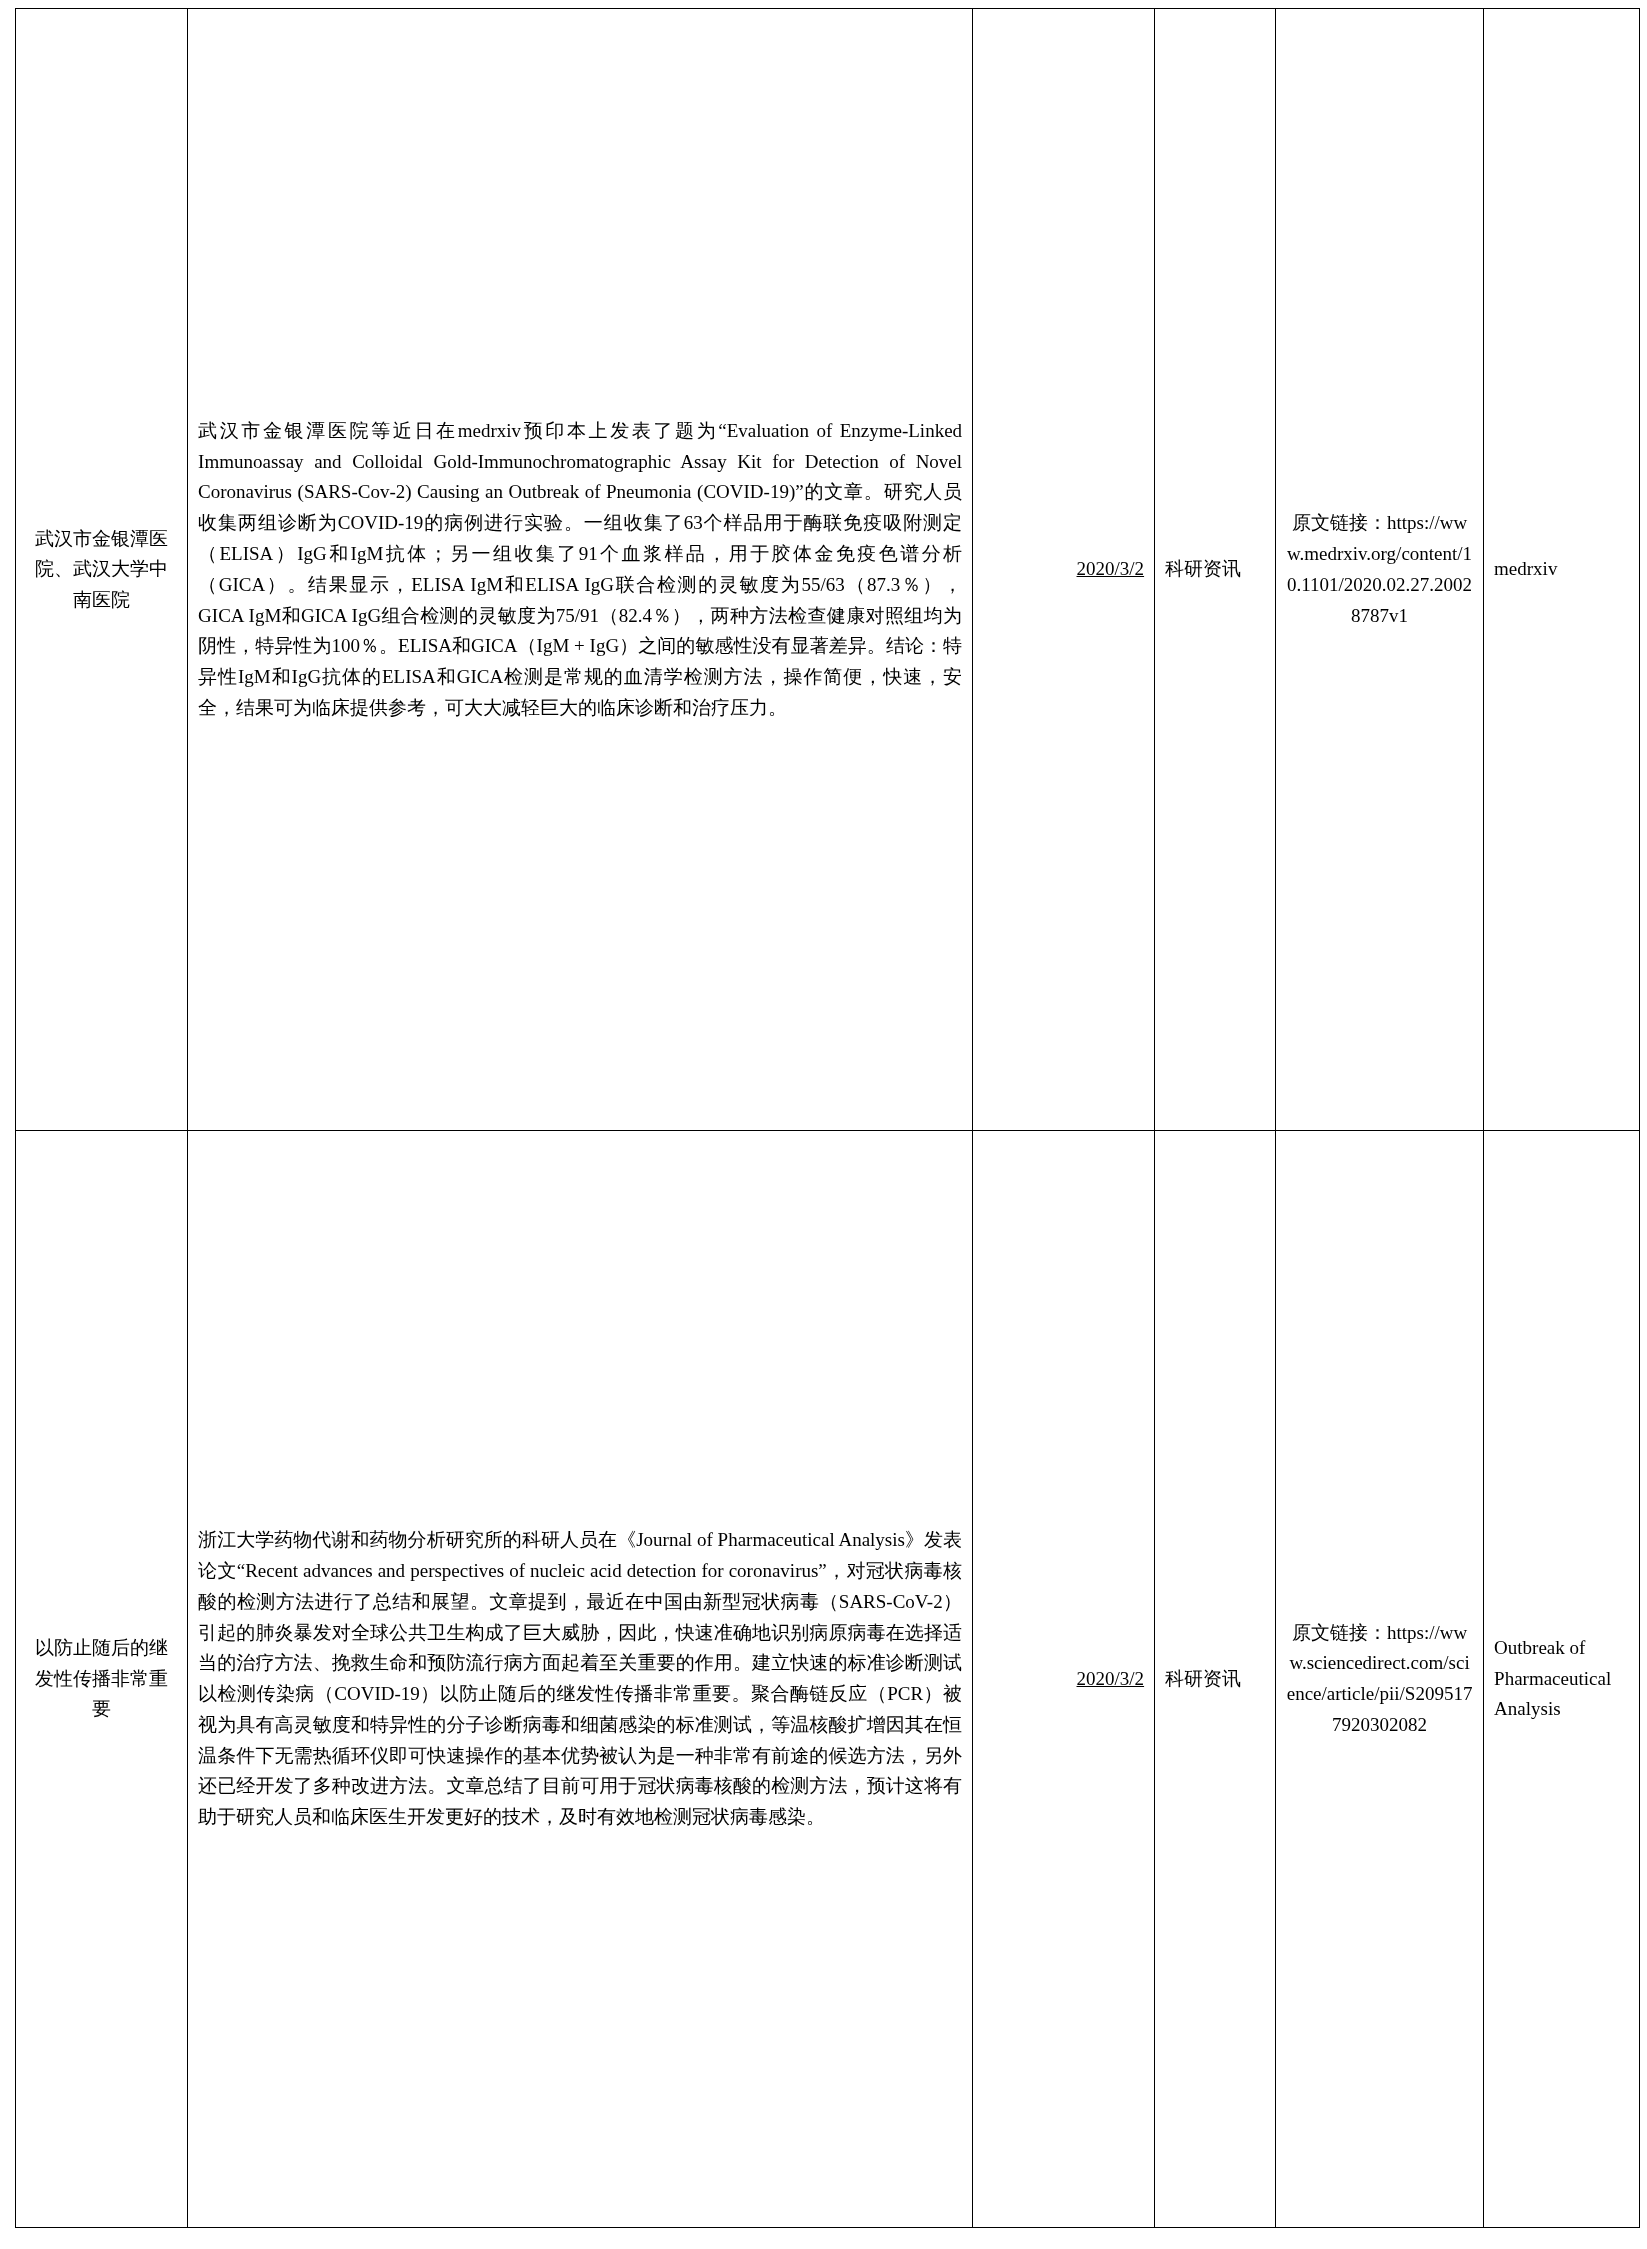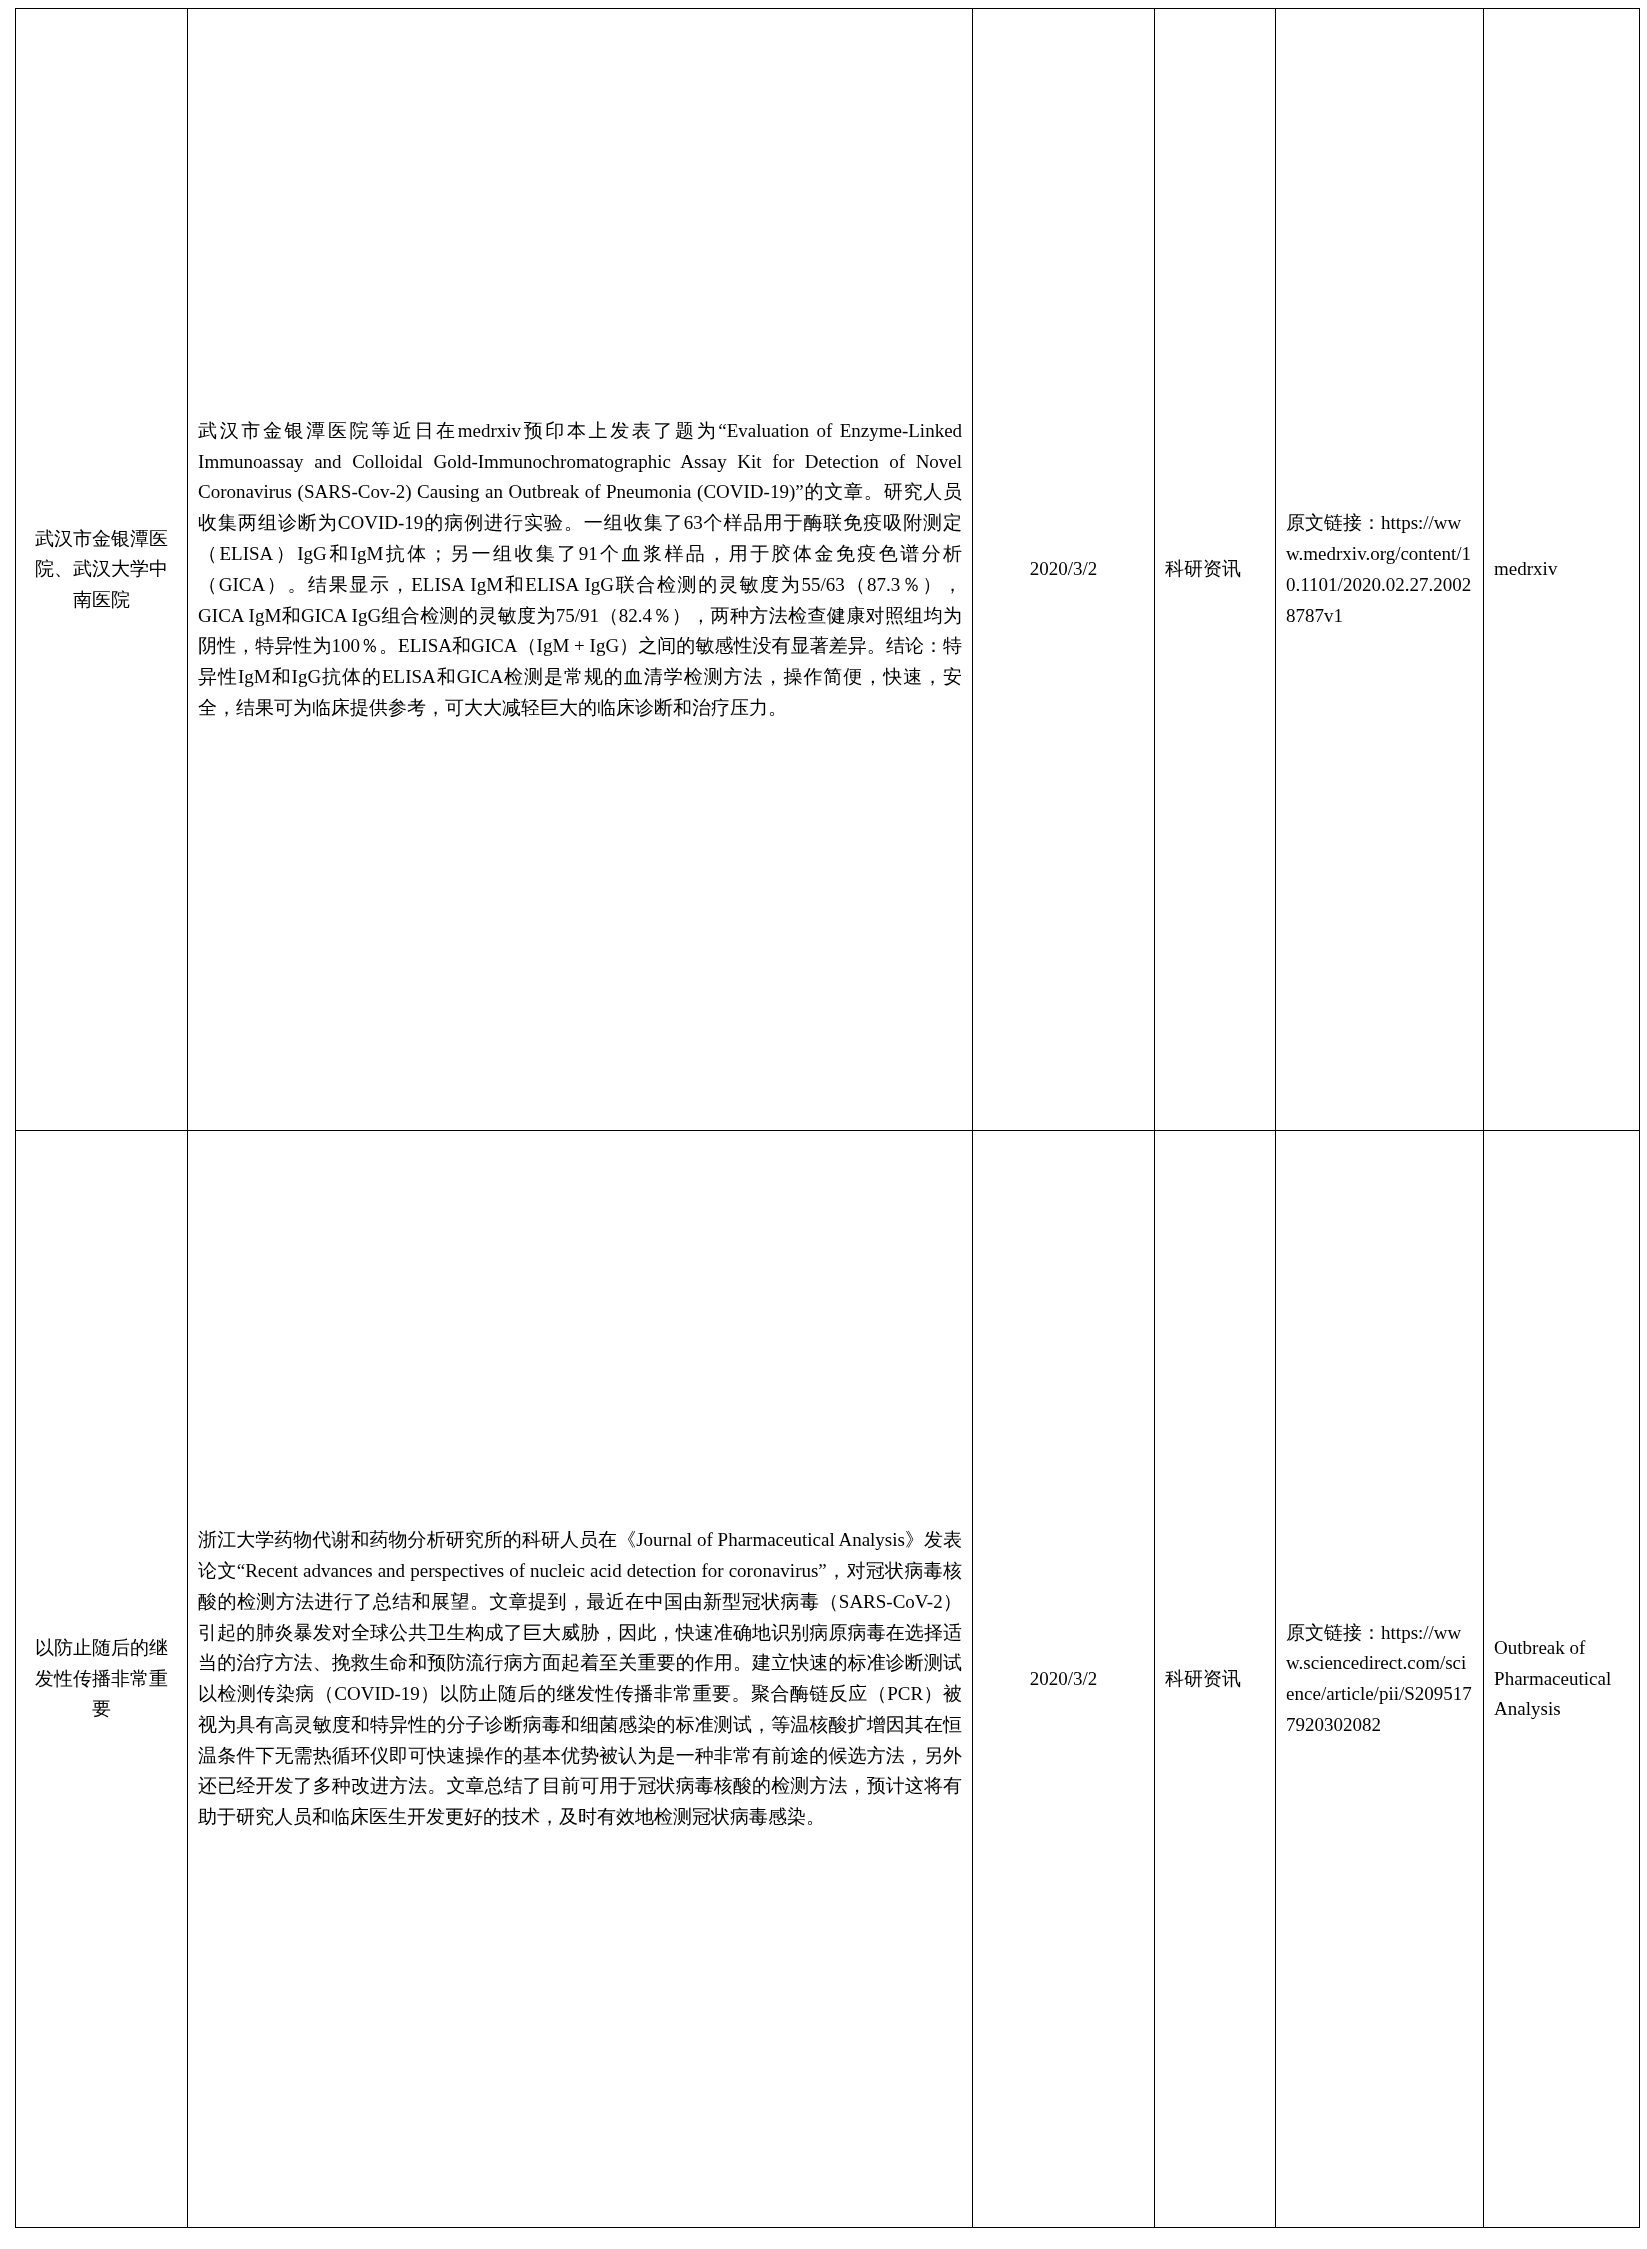--- a/index.html
+++ b/index.html
@@ -46,28 +46,29 @@
     padding: 8.4px 11.7px;
     line-height: 1.6;
   }
   td.body {
     text-align: justify;
     text-justify: inter-ideograph;
     padding: 15px 18.4px;
     line-height: 1.68;
   }
   td.date {
-    text-align: center;
+    text-align: right;
+    text-decoration: underline;
   }
   td.type {
     text-align: left;
     line-height: 1.6;
   }
   td.link {
-    text-align: left;
+    text-align: center;
     line-height: 1.6;
     word-break: break-all;
     padding: 8.4px 6.7px;
   }
   td.src {
     text-align: left;
     line-height: 1.6;
     word-break: break-word;
     padding: 8.4px 6.7px;
   }

